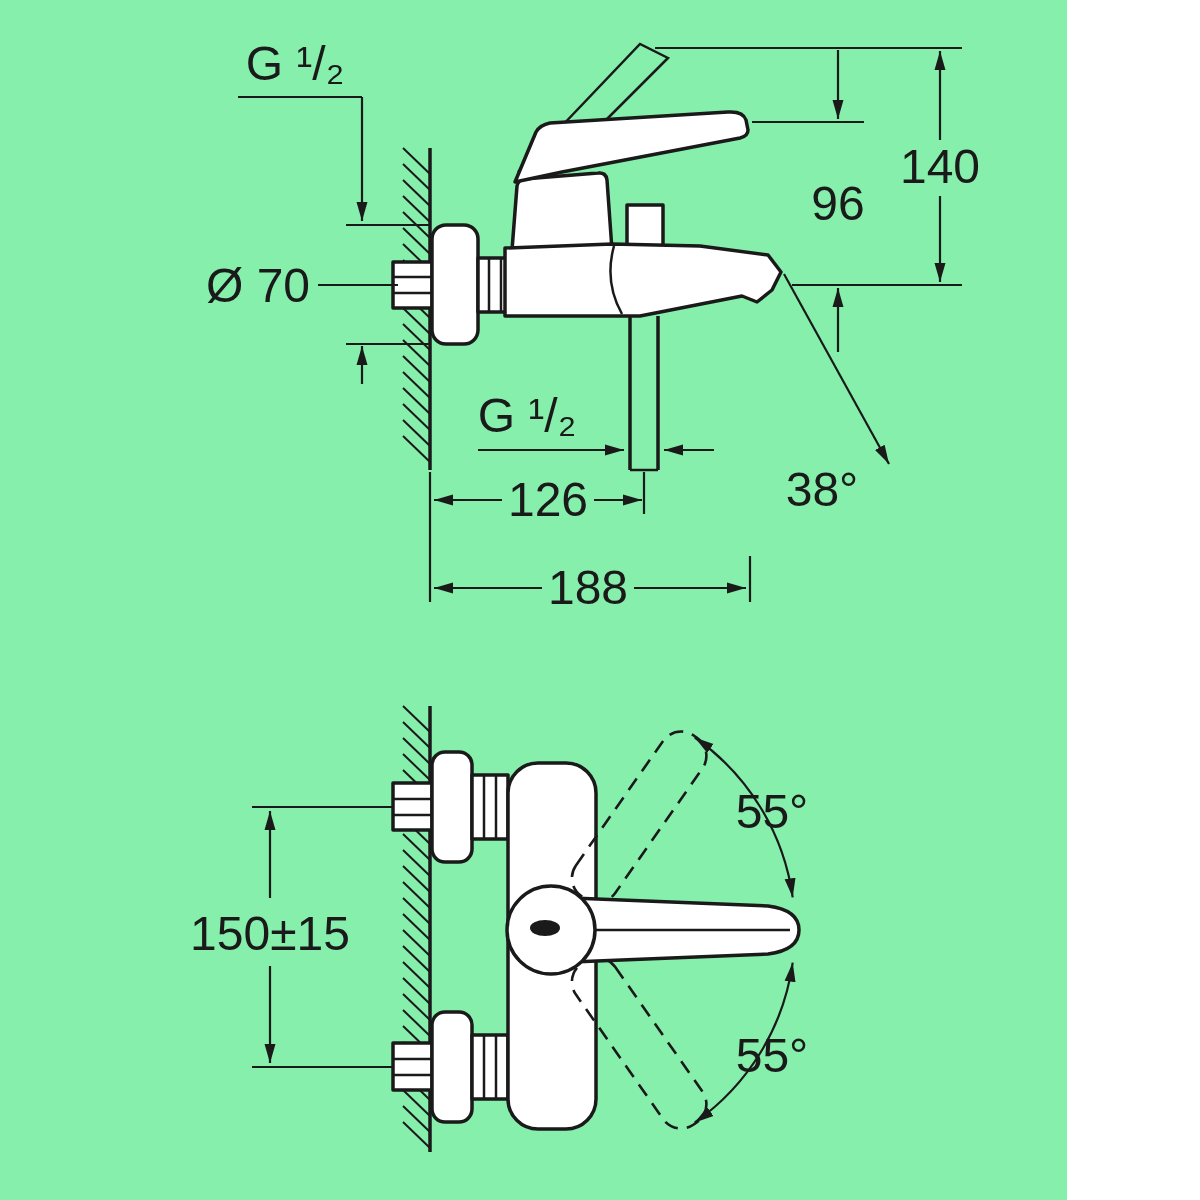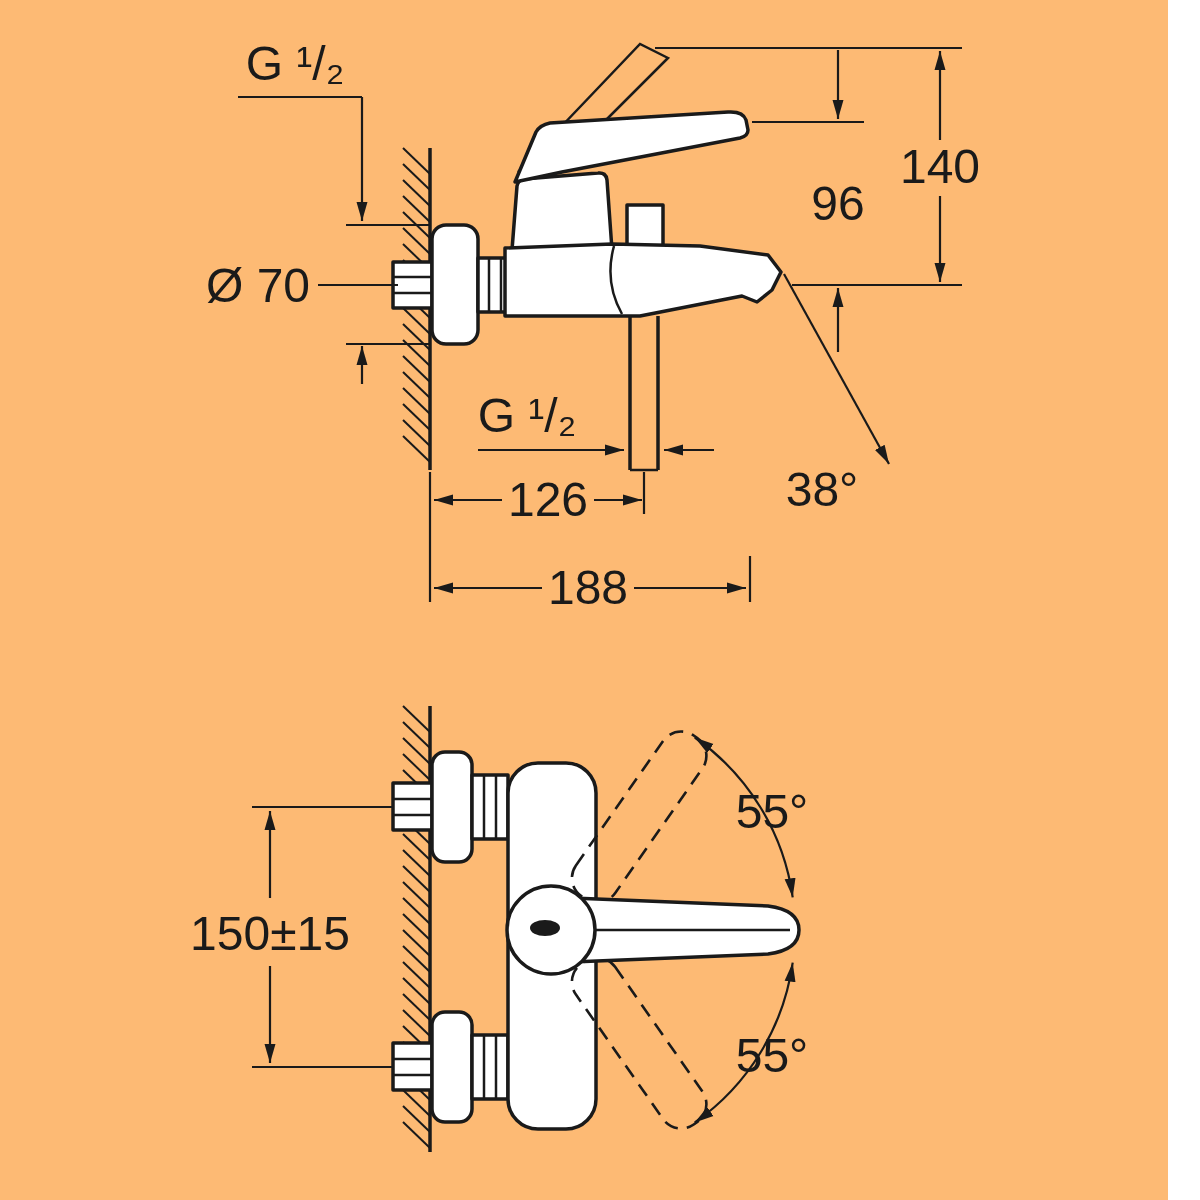--- a/index.html
+++ b/index.html
@@ -1,16 +1,16 @@
 <!DOCTYPE html>
 <html><head>
 <meta charset="utf-8">
 <style>
   html,body{margin:0;padding:0;background:#ffffff;}
-  .page{width:1168px;height:1200px;background:#fdba74;position:relative;overflow:hidden;}
+  .page{width:1067px;height:1200px;background:#86efac;position:relative;overflow:hidden;}
   svg{display:block;}
   svg text{
     font-family:"Liberation Sans","DejaVu Sans",sans-serif;
     fill:#1a1a1a;
   }
   .dim-text{font-size:48px;text-anchor:middle;}
   .outline{stroke:#1a1a1a;stroke-width:3.5;fill:#ffffff;stroke-linejoin:round;}
   .line{stroke:#1a1a1a;stroke-width:3.5;fill:none;stroke-linejoin:round;}
   .mid{stroke:#1a1a1a;stroke-width:2.5;fill:none;}
   .thin{stroke:#1a1a1a;stroke-width:2.2;fill:none;}

